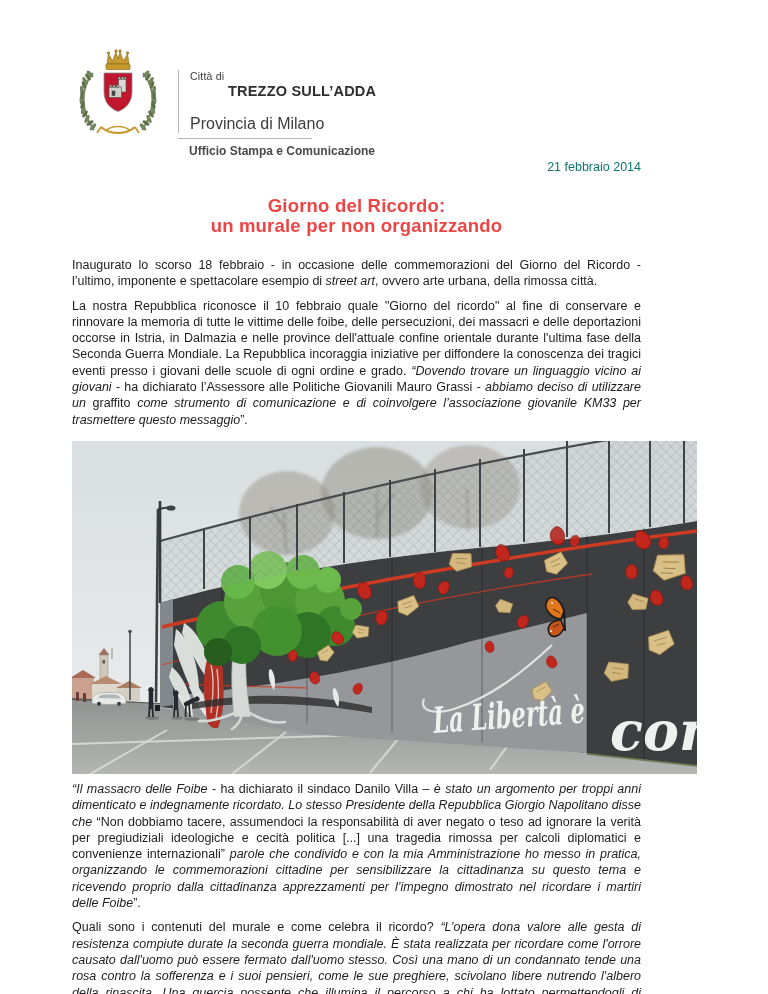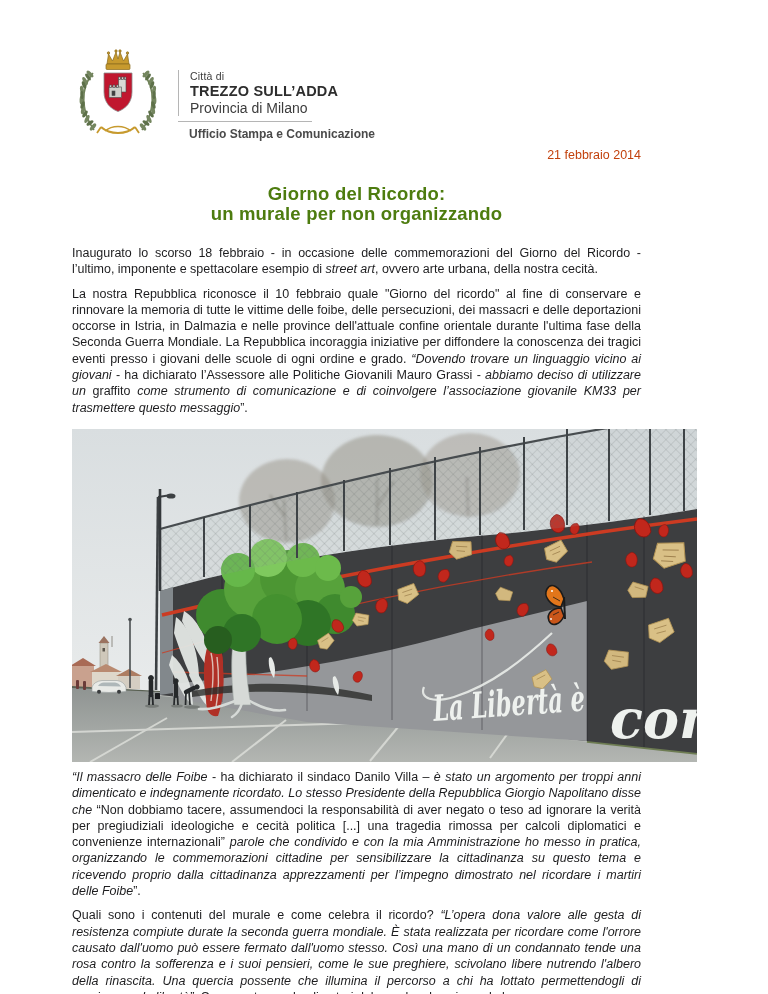--- a/index.html
+++ b/index.html
@@ -12,30 +12,30 @@
     color:#1d1d1f;
     box-sizing:border-box;
     padding:48px 71px 0 72px;
   }
   
   .letterhead{display:flex;align-items:flex-start;}
   .crest{width:92px;height:98px;flex:0 0 auto;}
   .brand-text{margin-left:14px;margin-top:22px;font-size:11px;color:#3c3c3c;}
   .brand-top{border-left:1px solid #b5b5b5;padding-left:11px;}
   .brand-city-label{font-size:10.5px;letter-spacing:.2px;}
-  .brand-city-name{font-size:14.5px;font-weight:bold;color:#2e2e2e;letter-spacing:.2px;margin-top:1px;}
-  .brand-province{font-size:14px;margin-top:1px;}
+  .brand-city-name{font-size:14.5px;font-weight:bold;color:#2e2e2e;letter-spacing:.2px;margin-top:1px;margin-left:38px;}
+  .brand-province{font-size:16px;margin-top:16px;}
   .brand-rule{width:134px;border-top:1px solid #b5b5b5;margin:5px 0 5px 0;}
   .brand-office{font-size:12px;font-weight:bold;color:#4a4a4a;padding-left:11px;}
   
-  .doc-date{text-align:right;font-size:12.5px;margin-top:2px;color:#c2410c;}
+  .doc-date{text-align:right;font-size:12.5px;margin-top:2px;color:#0f766e;}
   
   .doc-title{
     text-align:center;font-weight:bold;font-size:18.5px;line-height:19.5px;
-    color:#4d7c0f;margin:22px 0 0 0;letter-spacing:.2px;
+    color:#ef4444;margin:22px 0 0 0;letter-spacing:.2px;
   }
   
   .para{
     font-size:12.5px;line-height:16.3px;text-align:justify;
     margin:8px 0 0 0;
   }
   .para.first{margin-top:22px;}
   .it{font-style:italic;}
   
   .photo-wrap{margin:13px 0 0 0;width:625px;height:333px;}
@@ -129,21 +129,21 @@
     </div>
   </header>
 
   <div class="doc-date">21 febbraio 2014</div>
 
   <h1 class="doc-title">
     <span>Giorno del Ricordo:</span><br>
     <span>un murale per non organizzando</span>
   </h1>
 
-  <p class="para first"><span>Inaugurato lo scorso 18 febbraio - in occasione delle commemorazioni del Giorno del Ricordo - l’ultimo, imponente e spettacolare esempio di </span><span class="it">street art</span><span>, ovvero arte urbana, della nostra cecità.</span></p>
+  <p class="para first"><span>Inaugurato lo scorso 18 febbraio - in occasione delle commemorazioni del Giorno del Ricordo - l’ultimo, imponente e spettacolare esempio di </span><span class="it">street art</span><span>, ovvero arte urbana, della rimossa città.</span></p>
   <p class="para"><span>La nostra Repubblica riconosce il 10 febbraio quale "Giorno del ricordo" al fine di conservare e rinnovare la memoria di tutte le vittime delle foibe, delle persecuzioni, dei massacri e delle deportazioni occorse in Istria, in Dalmazia e nelle province dell'attuale confine orientale durante l'ultima fase della Seconda Guerra Mondiale. La Repubblica incoraggia iniziative per diffondere la conoscenza dei tragici eventi presso i giovani delle scuole di ogni ordine e grado. </span><span class="it">“Dovendo trovare un linguaggio vicino ai giovani</span><span> - ha dichiarato l’Assessore alle Politiche Giovanili Mauro Grassi - </span><span class="it">abbiamo deciso di utilizzare un </span><span>graffito</span><span class="it"> come strumento di comunicazione e di coinvolgere l’associazione giovanile KM33 per trasmettere questo messaggio</span><span>”.</span></p>
 
   <figure class="photo-wrap" style="margin:13px 0 0 0;">
     <svg width="625" height="333" viewBox="0 0 625 333" xmlns="http://www.w3.org/2000/svg">
       <defs>
         <linearGradient id="skyGrad" x1="0" y1="0" x2="0" y2="1">
           <stop offset="0" stop-color="#d9dee0"></stop>
           <stop offset="1" stop-color="#eceeee"></stop>
         </linearGradient>
         <linearGradient id="lotGrad" x1="0" y1="0" x2="0" y2="1">

